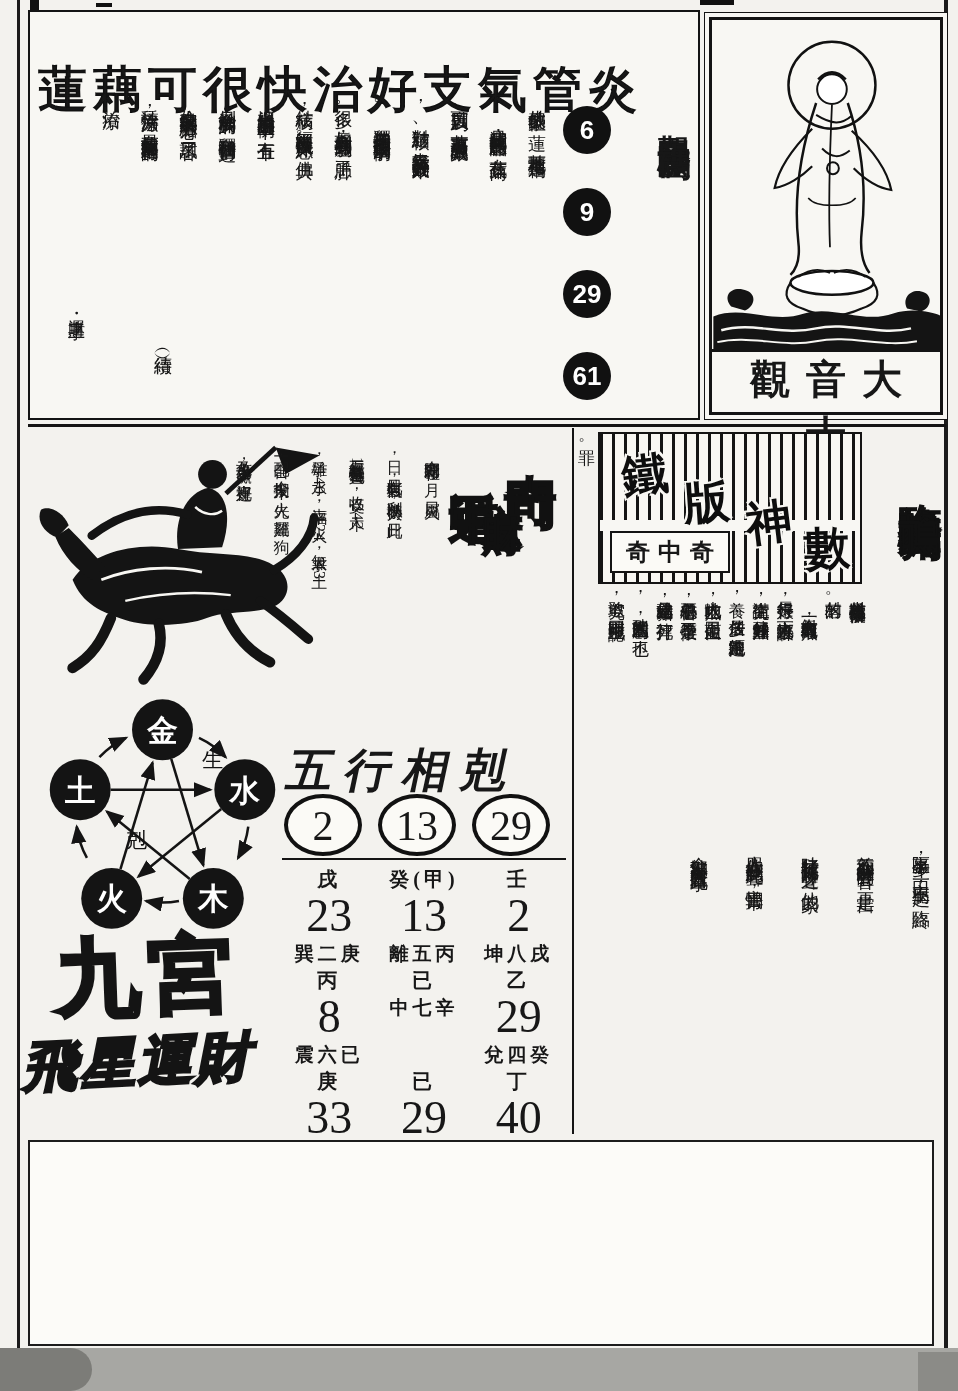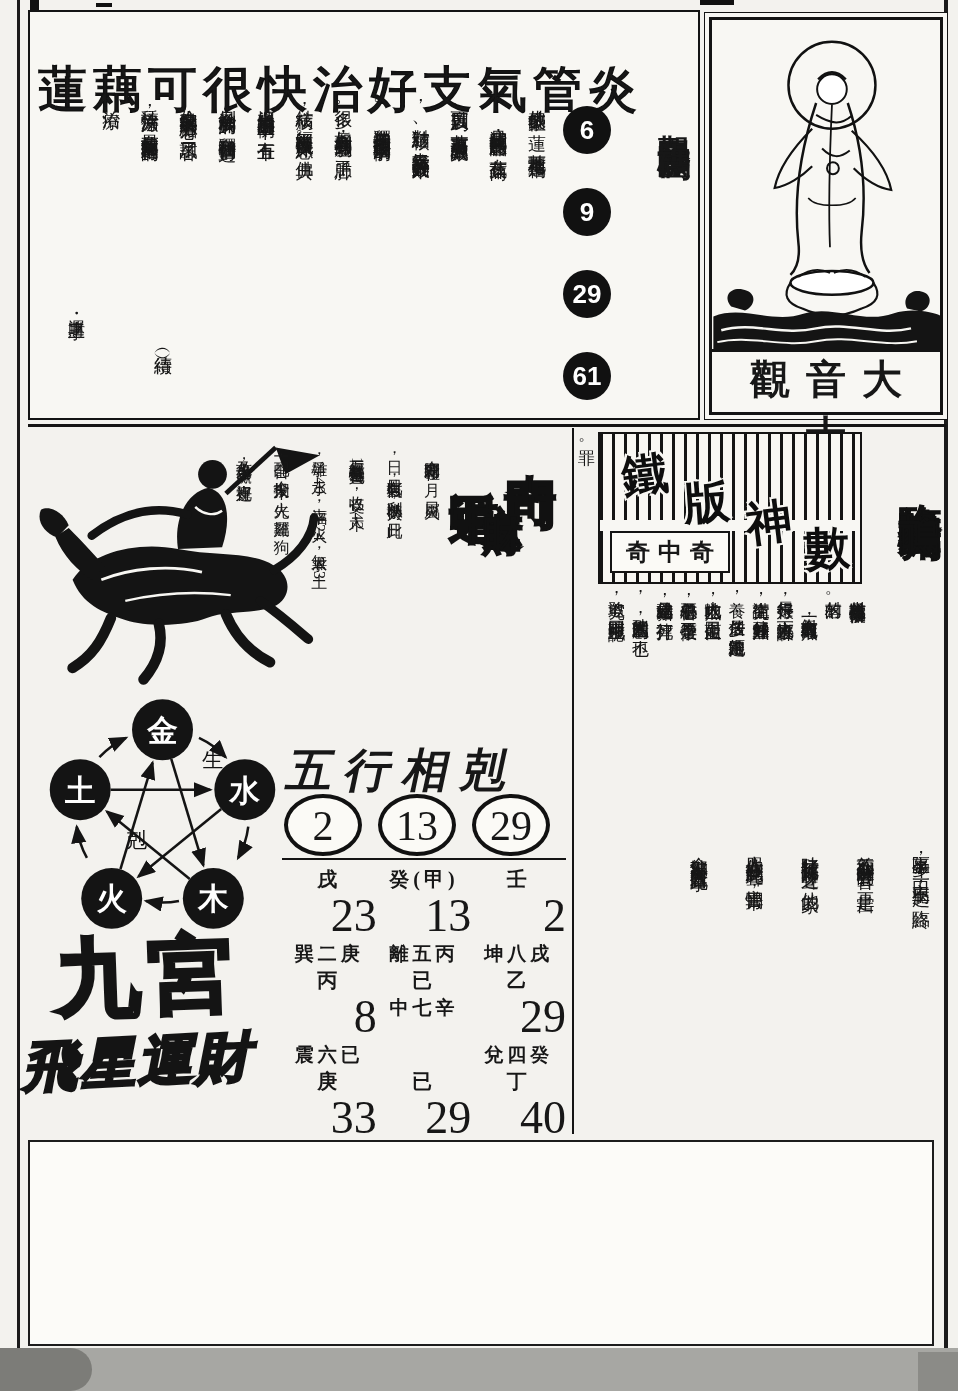--- a/index.html
+++ b/index.html
@@ -61,21 +61,21 @@
     text-align:center;font-size:42px;line-height:56px;box-sizing:border-box;}
   .pentagram{position:absolute;left:14px;top:256px;width:240px;height:254px;}
   .jiugong-title{position:absolute;left:28px;top:492px;font-weight:900;font-size:84px;letter-spacing:8px;
     color:#fff;-webkit-text-stroke:4px #141414;transform:rotate(-2deg);white-space:nowrap;}
   .jiugong-sub{position:absolute;left:0px;top:598px;font-weight:900;font-size:54px;letter-spacing:3px;
     color:#fff;-webkit-text-stroke:3px #141414;transform:skewX(-14deg) rotate(-3deg);white-space:nowrap;}
   .grid{position:absolute;left:254px;top:430px;width:284px;height:274px;display:grid;
     grid-template-rows:repeat(3,1fr);grid-template-columns:repeat(3,1fr);border-top:2px solid #141414;padding-top:6px;box-sizing:border-box;}
   .gcell{text-align:center;}
   .g-stem{font-weight:700;font-size:20px;letter-spacing:4px;display:block;}
-  .g-num{font-size:46px;line-height:1.02;display:block;text-align:right;}
+  .g-num{font-size:46px;line-height:1.02;display:block;}
   .g-pal{font-weight:700;font-size:19px;letter-spacing:4px;display:block;margin-top:1px;}
   .v-divider{left:572px;top:428px;width:2px;height:706px;background:#141414;}
 
   
   .story-area{left:578px;top:428px;width:368px;height:706px;}
   .story-end{position:absolute;left:0;top:8px;font-size:17px;}
   .tieban{position:absolute;left:20px;top:4px;width:264px;height:152px;border:2px solid #141414;box-sizing:border-box;
     background:repeating-linear-gradient(90deg,#141414 0 3px,#f8f7f3 3px 12px);}
   .tieban-band{position:absolute;left:0;right:0;top:86px;height:11px;background:#f8f7f3;}
   .tieban-char{position:absolute;font-weight:900;font-size:46px;color:#0d0d0d;

